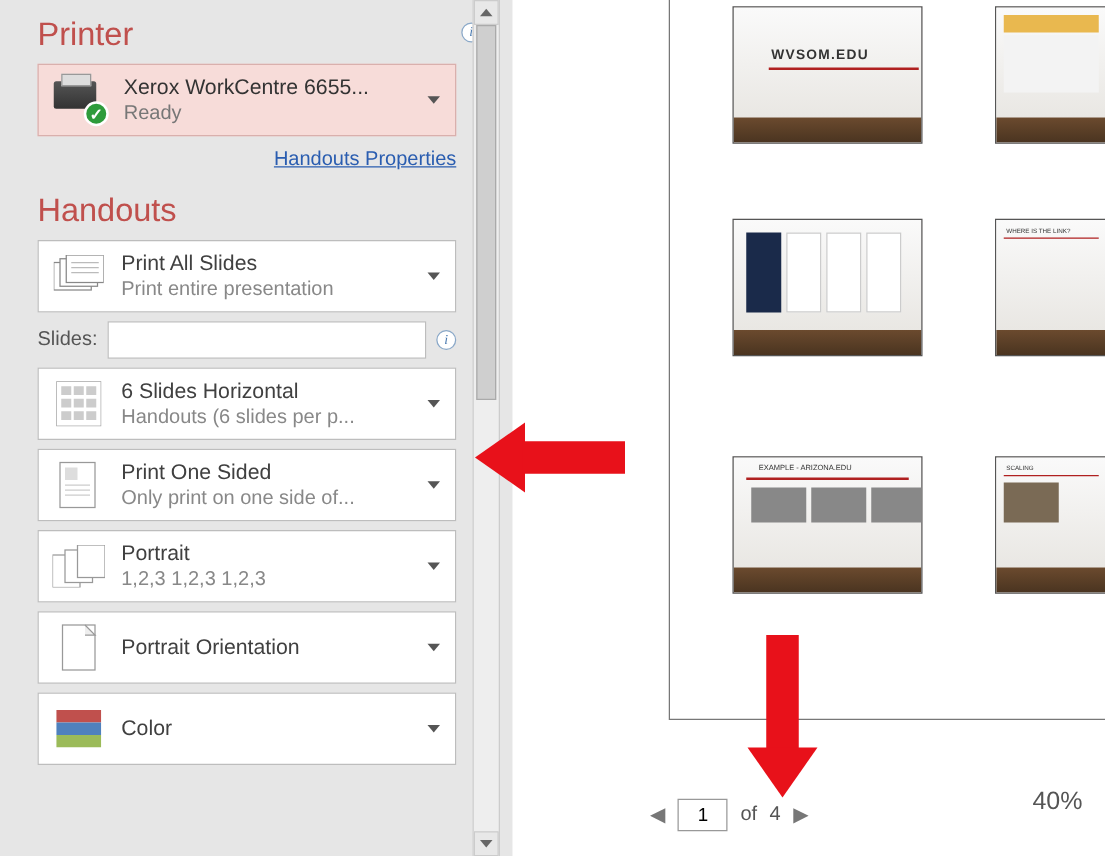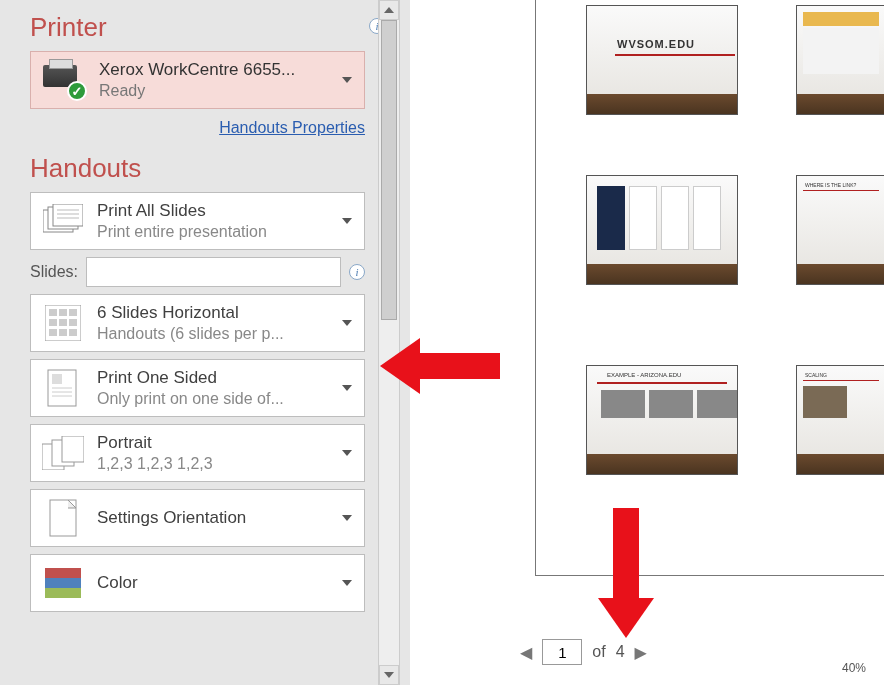--- a/index.html
+++ b/index.html
@@ -163,21 +163,21 @@
   .floor { position:absolute; left:0; right:0; bottom:0; height:20px; background:linear-gradient(#6b4a2e,#4a3420); }
   .wall { position:absolute; inset:0; bottom:20px; background:linear-gradient(#fafafa,#e9e7e3); }
 
   .pager {
     position:absolute; left:110px; bottom:20px;
     display:flex; align-items:center; gap:10px;
     font-size:16px; color:#555;
   }
   .pager .pg-input { width:40px; height:26px; border:1px solid #999; text-align:center; font-size:15px; }
   .pager .nav-tri { color:#777; font-size:16px; cursor:pointer; }
-  .zoom { position:absolute; right:18px; bottom:10px; font-size:12px; color:#555; }
+  .zoom { position:absolute; right:18px; bottom:32px; font-size:20px; color:#555; }
 
   
   .arrow-right {
     position:absolute;
     left:380px; top:338px;
     width:120px; height:55px;
     pointer-events:none;
   }
   .arrow-right .shaft { position:absolute; left:38px; top:15px; width:82px; height:26px; background:#e8111a; }
   .arrow-right .head { position:absolute; left:0; top:-0px; width:0;height:0;
@@ -299,21 +299,21 @@
   </div>
 
   <div class="setting-box">
     <div class="setting-icon ic-portrait">
       <svg width="30" height="40">
           <rect x="2" y="2" width="26" height="36" fill="#fff" stroke="#999"></rect>
           <polyline points="20,2 28,10 20,10" fill="#eee" stroke="#999"></polyline>
         </svg>
     </div>
     <div class="setting-text">
-      <div class="setting-title">Settings Orientation</div>
+      <div class="setting-title">Portrait Orientation</div>
     </div>
     <div class="caret"></div>
   </div>
 
   <div class="setting-box" style="min-height:52px;">
     <div class="setting-icon ic-color">
       <svg width="36" height="30">
           <rect x="0" y="0" width="36" height="10" fill="#c0504d"></rect>
           <rect x="0" y="10" width="36" height="10" fill="#4f81bd"></rect>
           <rect x="0" y="20" width="36" height="10" fill="#9bbb59"></rect>

